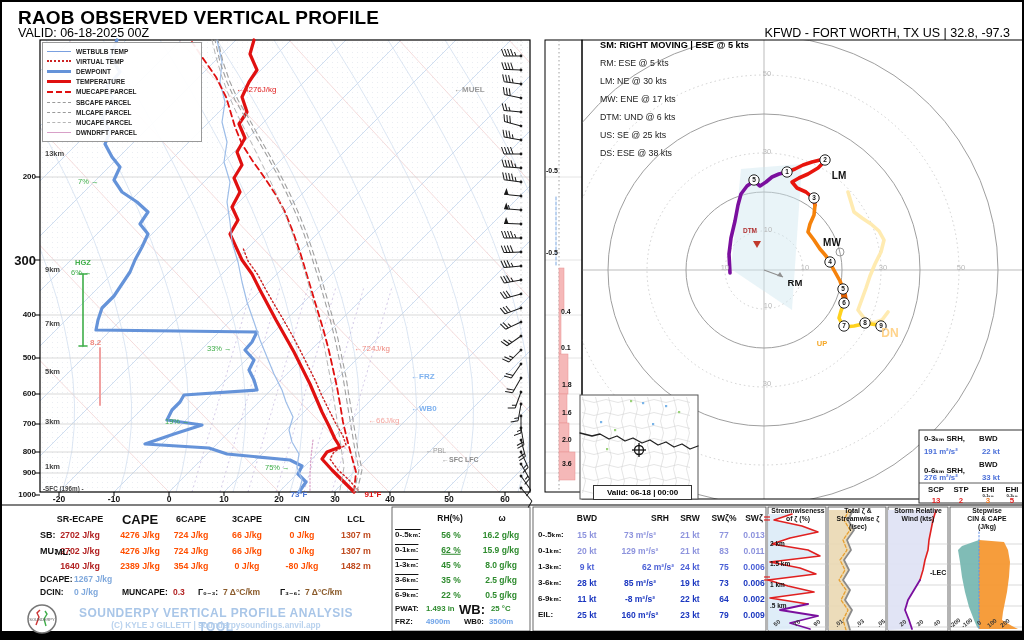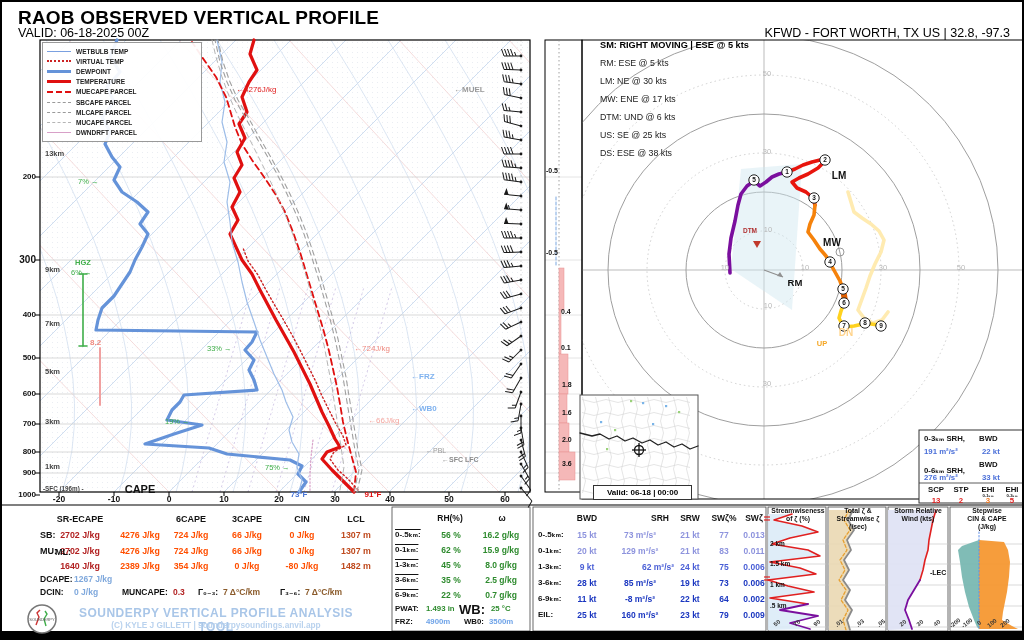--- a/index.html
+++ b/index.html
@@ -593,21 +593,21 @@
 
     <span class="f1">SOUNDERPY VERTICAL PROFILE ANALYSIS TOOL</span>
     <span class="f2">(C) KYLE J GILLETT | sounderpysoundings.anvil.app</span>
     <svg id="logo" width="32" height="32">
       <circle cx="16" cy="16" r="14" fill="#fff" stroke="#777" stroke-width="1.5"></circle>
       <polyline points="10,22 13,14 11,10 14,7" fill="none" stroke="#cc3333" stroke-width="1.4"></polyline>
       <polyline points="20,23 18,16 21,11 19,8" fill="none" stroke="#3fae49" stroke-width="1.4"></polyline>
       <text x="16" y="18" text-anchor="middle" font-size="4" fill="#555">SOUNDERPY</text>
     </svg>
   <span class="lb b" style="left: 34px; top: 175px; color: rgb(17, 17, 17); font-size: 8px; transform: translate(-100%, -50%);">200</span>
-      <span class="lb b" style="left: 34px; top: 258px; color: rgb(17, 17, 17); font-size: 10px; transform: translate(-100%, -50%);">300</span>
+      <span class="lb b" style="left: 34px; top: 258px; color: rgb(17, 17, 17); font-size: 13px; transform: translate(-100%, -50%);">300</span>
       <span class="lb b" style="left: 34px; top: 313px; color: rgb(17, 17, 17); font-size: 8px; transform: translate(-100%, -50%);">400</span>
       <span class="lb b" style="left: 34px; top: 356px; color: rgb(17, 17, 17); font-size: 8px; transform: translate(-100%, -50%);">500</span>
       <span class="lb b" style="left: 34px; top: 392px; color: rgb(17, 17, 17); font-size: 8px; transform: translate(-100%, -50%);">600</span>
       <span class="lb b" style="left: 34px; top: 422px; color: rgb(17, 17, 17); font-size: 8px; transform: translate(-100%, -50%);">700</span>
       <span class="lb b" style="left: 34px; top: 450px; color: rgb(17, 17, 17); font-size: 8px; transform: translate(-100%, -50%);">800</span>
       <span class="lb b" style="left: 34px; top: 471px; color: rgb(17, 17, 17); font-size: 8px; transform: translate(-100%, -50%);">900</span>
       <span class="lb b" style="left: 34px; top: 493px; color: rgb(17, 17, 17); font-size: 8px; transform: translate(-100%, -50%);">1000</span>
       <span class="lb b" style="left: 43px; top: 152px; color: rgb(68, 68, 68); font-size: 7.5px; transform: translate(0px, -50%);">13km</span>
       <span class="lb b" style="left: 43px; top: 268px; color: rgb(68, 68, 68); font-size: 7.5px; transform: translate(0px, -50%);">9km</span>
       <span class="lb b" style="left: 43px; top: 322px; color: rgb(68, 68, 68); font-size: 7.5px; transform: translate(0px, -50%);">7km</span>
@@ -656,24 +656,24 @@
       <span class="lb" style="left: 765px; top: 72px; color: rgb(184, 184, 184); font-size: 7.5px; transform: translate(-50%, -50%);">50</span>
       <span class="lb" style="left: 765px; top: 150px; color: rgb(184, 184, 184); font-size: 7.5px; transform: translate(-50%, -50%);">30</span>
       <span class="lb" style="left: 766px; top: 228px; color: rgb(184, 184, 184); font-size: 7.5px; transform: translate(-50%, -50%);">10</span>
       <span class="lb" style="left: 766px; top: 304px; color: rgb(184, 184, 184); font-size: 7.5px; transform: translate(-50%, -50%);">10</span>
       <span class="lb" style="left: 765px; top: 382px; color: rgb(184, 184, 184); font-size: 7.5px; transform: translate(-50%, -50%);">30</span>
       <span class="lb b" style="left: 837px; top: 174px; color: rgb(17, 17, 17); font-size: 10px; transform: translate(-50%, -50%);">LM</span>
       <span class="lb b" style="left: 830px; top: 241px; color: rgb(17, 17, 17); font-size: 10px; transform: translate(-50%, -50%);">MW</span>
       <span class="lb b" style="left: 793px; top: 281px; color: rgb(17, 17, 17); font-size: 9.5px; transform: translate(-50%, -50%);">RM</span>
       <span class="lb b" style="left: 748px; top: 229px; color: rgb(176, 48, 48); font-size: 6.5px; transform: translate(-50%, -50%);">DTM</span>
       <span class="lb b" style="left: 820px; top: 342px; color: rgb(245, 166, 35); font-size: 7.5px; transform: translate(-50%, -50%);">UP</span>
-      <span class="lb b" style="left: 844px; top: 331px; color: rgb(255, 211, 138); font-size: 10px; transform: translate(-50%, -50%);">DN</span>
+      <span class="lb b" style="left: 888px; top: 331px; color: rgb(255, 211, 138); font-size: 12px; transform: translate(-50%, -50%);">DN</span>
       <span class="lb b" style="left: 928px; top: 570px; color: rgb(17, 17, 17); font-size: 7px; transform: translate(0px, -50%);">-LEC</span>
       <span class="lb b" style="left: 78px; top: 517px; color: rgb(17, 17, 17); font-size: 9px; transform: translate(-50%, -50%);">SR-ECAPE</span>
-      <span class="lb b" style="left: 138px; top: 487px; color: rgb(17, 17, 17); font-size: 11px; transform: translate(-50%, -50%);">CAPE</span>
+      <span class="lb b" style="left: 138px; top: 517px; color: rgb(17, 17, 17); font-size: 13px; transform: translate(-50%, -50%);">CAPE</span>
       <span class="lb b" style="left: 189px; top: 517px; color: rgb(17, 17, 17); font-size: 9px; transform: translate(-50%, -50%);">6CAPE</span>
       <span class="lb b" style="left: 245px; top: 517px; color: rgb(17, 17, 17); font-size: 9px; transform: translate(-50%, -50%);">3CAPE</span>
       <span class="lb b" style="left: 300px; top: 517px; color: rgb(17, 17, 17); font-size: 9px; transform: translate(-50%, -50%);">CIN</span>
       <span class="lb b" style="left: 354px; top: 517px; color: rgb(17, 17, 17); font-size: 9px; transform: translate(-50%, -50%);">LCL</span>
       <span class="lb b" style="left: 38px; top: 533px; color: rgb(17, 17, 17); font-size: 9px; transform: translate(0px, -50%);">SB:</span>
       <span class="lb b" style="left: 78px; top: 533px; color: rgb(178, 34, 34); font-size: 8.8px; transform: translate(-50%, -50%);">2702 J/kg</span>
       <span class="lb b" style="left: 138px; top: 533px; color: rgb(255, 79, 0); font-size: 8.8px; transform: translate(-50%, -50%);">4276 J/kg</span>
       <span class="lb b" style="left: 189px; top: 533px; color: rgb(255, 79, 0); font-size: 8.8px; transform: translate(-50%, -50%);">724 J/kg</span>
       <span class="lb b" style="left: 245px; top: 533px; color: rgb(255, 79, 0); font-size: 8.8px; transform: translate(-50%, -50%);">66 J/kg</span>
       <span class="lb b" style="left: 300px; top: 533px; color: rgb(255, 79, 0); font-size: 8.8px; transform: translate(-50%, -50%);">0 J/kg</span>
@@ -701,31 +701,31 @@
       <span class="lb b" style="left: 196px; top: 590px; color: rgb(17, 17, 17); font-size: 8.5px; transform: translate(0px, -50%);">Γ₀₋₃:</span>
       <span class="lb b" style="left: 221px; top: 590px; color: rgb(138, 90, 42); font-size: 8.5px; transform: translate(0px, -50%);">7 Δ°C/km</span>
       <span class="lb b" style="left: 278px; top: 590px; color: rgb(17, 17, 17); font-size: 8.5px; transform: translate(0px, -50%);">Γ₃₋₆:</span>
       <span class="lb b" style="left: 303px; top: 590px; color: rgb(138, 90, 42); font-size: 8.5px; transform: translate(0px, -50%);">7 Δ°C/km</span>
       <span class="lb b" style="left: 448px; top: 516px; color: rgb(17, 17, 17); font-size: 8.5px; transform: translate(-50%, -50%);">RH(%)</span>
       <span class="lb b" style="left: 500px; top: 516px; color: rgb(17, 17, 17); font-size: 8.5px; transform: translate(-50%, -50%);">ω</span>
       <span class="lb b" style="left: 393px; top: 533px; color: rgb(17, 17, 17); font-size: 8px; transform: translate(0px, -50%); text-decoration: overline;">0-.5ₖₘ:</span>
       <span class="lb b" style="left: 449px; top: 533px; color: rgb(46, 139, 46); font-size: 8.5px; transform: translate(-50%, -50%);">56 %</span>
       <span class="lb b" style="left: 499px; top: 533px; color: rgb(46, 139, 46); font-size: 8.5px; transform: translate(-50%, -50%);">16.2 g/kg</span>
       <span class="lb b" style="left: 393px; top: 548px; color: rgb(17, 17, 17); font-size: 8px; transform: translate(0px, -50%); text-decoration: overline;">0-1ₖₘ:</span>
-      <span class="lb b" style="left: 449px; top: 548px; color: rgb(46, 139, 46); font-size: 8.5px; transform: translate(-50%, -50%);">62 %</span>
+      <span class="lb b" style="left: 449px; top: 548px; color: rgb(46, 139, 46); font-size: 8.5px; transform: translate(-50%, -50%); text-decoration: underline;">62 %</span>
       <span class="lb b" style="left: 499px; top: 548px; color: rgb(46, 139, 46); font-size: 8.5px; transform: translate(-50%, -50%);">15.9 g/kg</span>
       <span class="lb b" style="left: 393px; top: 563px; color: rgb(17, 17, 17); font-size: 8px; transform: translate(0px, -50%); text-decoration: overline;">1-3ₖₘ:</span>
       <span class="lb b" style="left: 449px; top: 563px; color: rgb(46, 139, 46); font-size: 8.5px; transform: translate(-50%, -50%);">45 %</span>
       <span class="lb b" style="left: 499px; top: 563px; color: rgb(46, 139, 46); font-size: 8.5px; transform: translate(-50%, -50%); text-align: center;">8.0 g/kg</span>
       <span class="lb b" style="left: 393px; top: 578px; color: rgb(17, 17, 17); font-size: 8px; transform: translate(0px, -50%); text-decoration: overline;">3-6ₖₘ:</span>
       <span class="lb b" style="left: 449px; top: 578px; color: rgb(46, 139, 46); font-size: 8.5px; transform: translate(-50%, -50%);">35 %</span>
       <span class="lb b" style="left: 499px; top: 578px; color: rgb(46, 139, 46); font-size: 8.5px; transform: translate(-50%, -50%);">2.5 g/kg</span>
       <span class="lb b" style="left: 393px; top: 593px; color: rgb(17, 17, 17); font-size: 8px; transform: translate(0px, -50%); text-decoration: overline;">6-9ₖₘ:</span>
       <span class="lb b" style="left: 449px; top: 593px; color: rgb(46, 139, 46); font-size: 8.5px; transform: translate(-50%, -50%);">22 %</span>
-      <span class="lb b" style="left: 499px; top: 593px; color: rgb(46, 139, 46); font-size: 8.5px; transform: translate(-50%, -50%);">0.7 g/kg</span>
+      <span class="lb b" style="left: 499px; top: 593px; color: rgb(46, 139, 46); font-size: 8.5px; transform: translate(-50%, -50%);">0.5 g/kg</span>
       <span class="lb b" style="left: 393px; top: 607px; color: rgb(17, 17, 17); font-size: 7.8px; transform: translate(0px, -50%);">PWAT:</span>
       <span class="lb b" style="left: 424px; top: 607px; color: rgb(46, 139, 46); font-size: 7.8px; transform: translate(0px, -50%);">1.493 in</span>
       <span class="lb b" style="left: 457px; top: 607px; color: rgb(17, 17, 17); font-size: 13px; transform: translate(0px, -50%); text-align: center;">WB:</span>
       <span class="lb b" style="left: 489px; top: 607px; color: rgb(46, 139, 46); font-size: 7.8px; transform: translate(0px, -50%);">25 °C</span>
       <span class="lb b" style="left: 393px; top: 620px; color: rgb(17, 17, 17); font-size: 7.8px; transform: translate(0px, -50%);">FRZ:</span>
       <span class="lb b" style="left: 424px; top: 620px; color: rgb(110, 163, 232); font-size: 7.8px; transform: translate(0px, -50%);">4900m</span>
       <span class="lb b" style="left: 462px; top: 620px; color: rgb(17, 17, 17); font-size: 7.8px; transform: translate(0px, -50%);">WB0:</span>
       <span class="lb b" style="left: 487px; top: 620px; color: rgb(110, 163, 232); font-size: 7.8px; transform: translate(0px, -50%);">3500m</span>
       <span class="lb b" style="left: 585px; top: 516px; color: rgb(17, 17, 17); font-size: 8.5px; transform: translate(-50%, -50%);">BWD</span>
       <span class="lb b" style="left: 638px; top: 516px; color: rgb(17, 17, 17); font-size: 8.5px; transform: translate(-50%, -50%); margin-left: 20px;">SRH</span>

